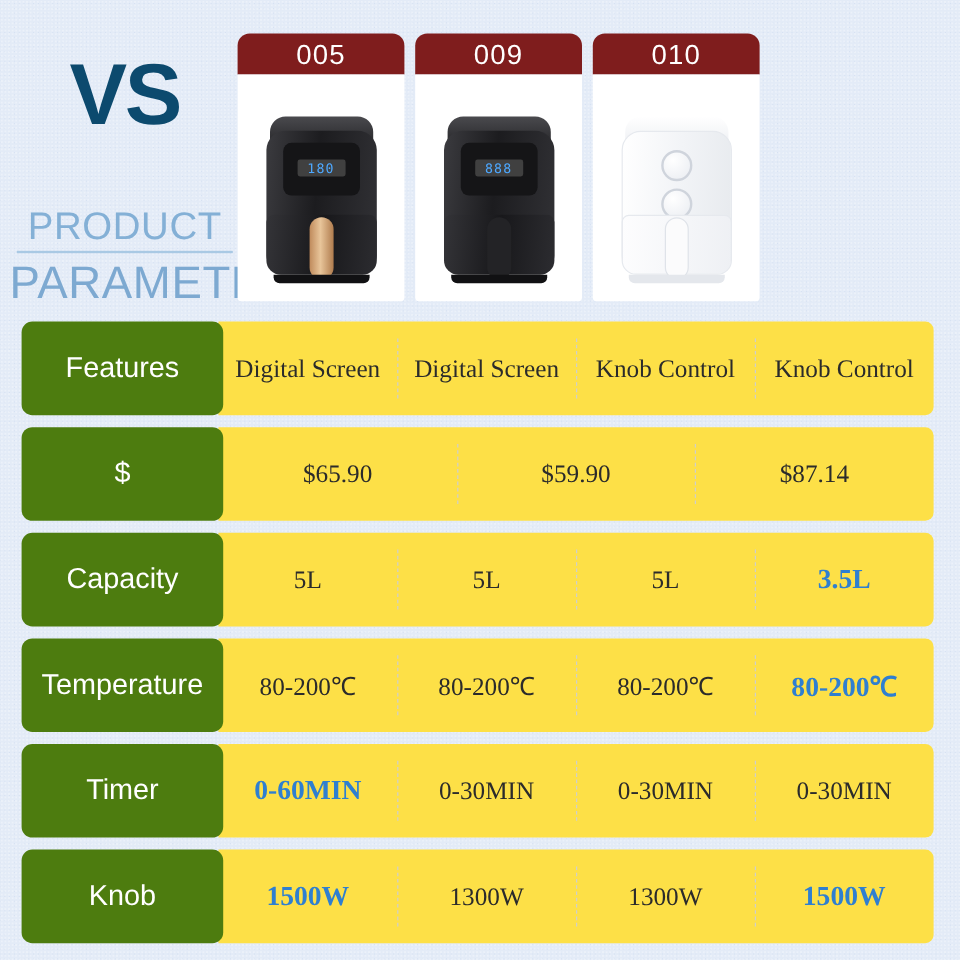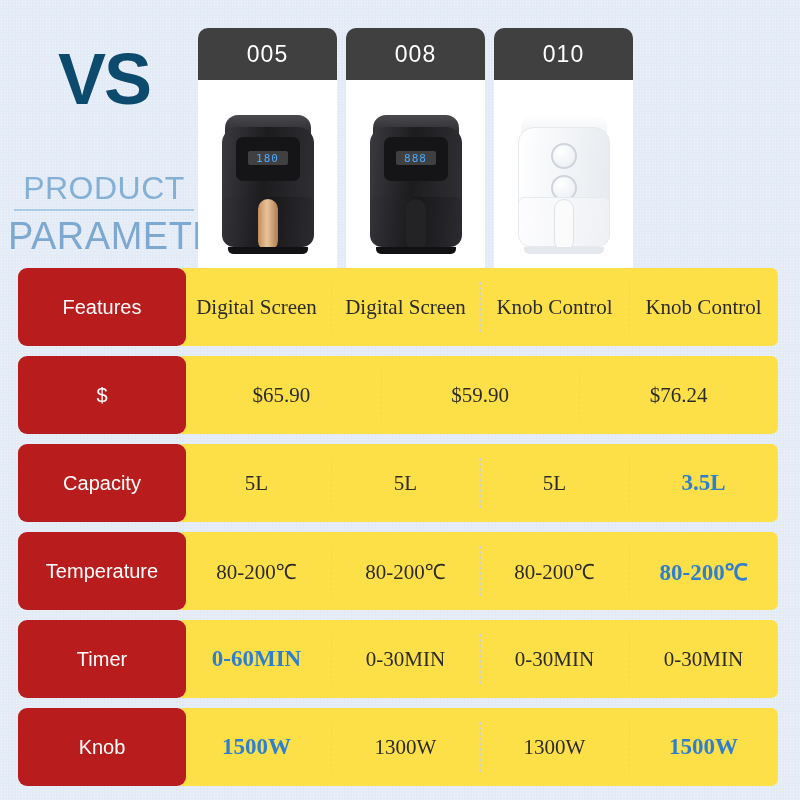--- a/index.html
+++ b/index.html
@@ -35,21 +35,21 @@
   #title-rule { height:2px; background:#a9c9e4; margin:3px 6px 0 6px; }
   #parameter-word {
     font-size:38px; color:#7da9d1; text-align:center; margin-top:4px;
     letter-spacing:.5px;
   }
 
   
   #product-header { position:absolute; left:198px; top:28px; display:flex; gap:9px; }
   .product-col { width:139px; }
   .product-tab {
-    height:52px; background:#404040; border-radius:10px 10px 0 0;
+    height:34px; background:#7f1d1d; border-radius:10px 10px 0 0;
     color:#ffffff; font-size:23px; display:flex; align-items:center;
     justify-content:center; letter-spacing:1px;
   }
   .product-card {
     height:189px; background:#ffffff; border-radius:0 0 3px 3px;
     display:flex; align-items:flex-end; justify-content:center;
     padding-bottom:8px;
   }
 
   
@@ -116,22 +116,22 @@
                         border:1px solid #e6e9ee; }
   .fryer.white .handle{ background:#fbfbfc; border:1px solid #dfe3e9; }
   .fryer.white .feet  { background:#e4e7ec; }
   .fryer.white .knob  { background:radial-gradient(circle at 35% 30%,#ffffff,#e9ecf1);
                         border:2px solid #cfd4dc; }
 
   
   #compare-table { position:absolute; left:18px; top:268px; width:760px; }
   .spec-row { display:flex; height:78px; margin-bottom:10px; }
   .row-label {
-    width:168px; background:#b91c1c; border-radius:9px;
-    color:#ffffff; font-size:20px;
+    width:168px; background:#4d7c0f; border-radius:9px;
+    color:#ffffff; font-size:24px;
     display:flex; align-items:center; justify-content:center;
     flex:0 0 168px; position:relative; z-index:2;
   }
   .row-values {
     flex:1; background:#fde047; border-radius:0 7px 7px 0;
     display:flex; margin-left:-4px;font-family:Liberation Serif, serif;
   }
   .value-cell {
     flex:1; display:flex; align-items:center; justify-content:center;
     font-size:21px; color:#2b2b2b; position:relative;
@@ -167,21 +167,21 @@
             <div class="body"></div>
             <div class="panel"></div>
             <div class="lcd">180</div>
             <div class="basket"></div>
             <div class="handle"></div>
             <div class="feet"></div>
           </div>
         </div>
       </div>
       <div class="product-col">
-        <div class="product-tab">008</div>
+        <div class="product-tab">009</div>
         <div class="product-card">
           <div class="fryer black">
             <div class="lid"></div>
             <div class="body"></div>
             <div class="panel"></div>
             <div class="lcd">888</div>
             <div class="basket"></div>
             <div class="handle"></div>
             <div class="feet"></div>
           </div>
@@ -211,21 +211,21 @@
           <div class="value-cell">Digital Screen</div>
           <div class="value-cell">Knob Control</div>
           <div class="value-cell">Knob Control</div>
         </div>
       </div>
       <div class="spec-row">
         <div class="row-label">$</div>
         <div class="row-values">
           <div class="value-cell">$65.90</div>
           <div class="value-cell">$59.90</div>
-          <div class="value-cell">$76.24</div>
+          <div class="value-cell">$87.14</div>
         </div>
       </div>
       <div class="spec-row">
         <div class="row-label">Capacity</div>
         <div class="row-values">
           <div class="value-cell">5L</div>
           <div class="value-cell">5L</div>
           <div class="value-cell">5L</div>
           <div class="value-cell highlight">3.5L</div>
         </div>

